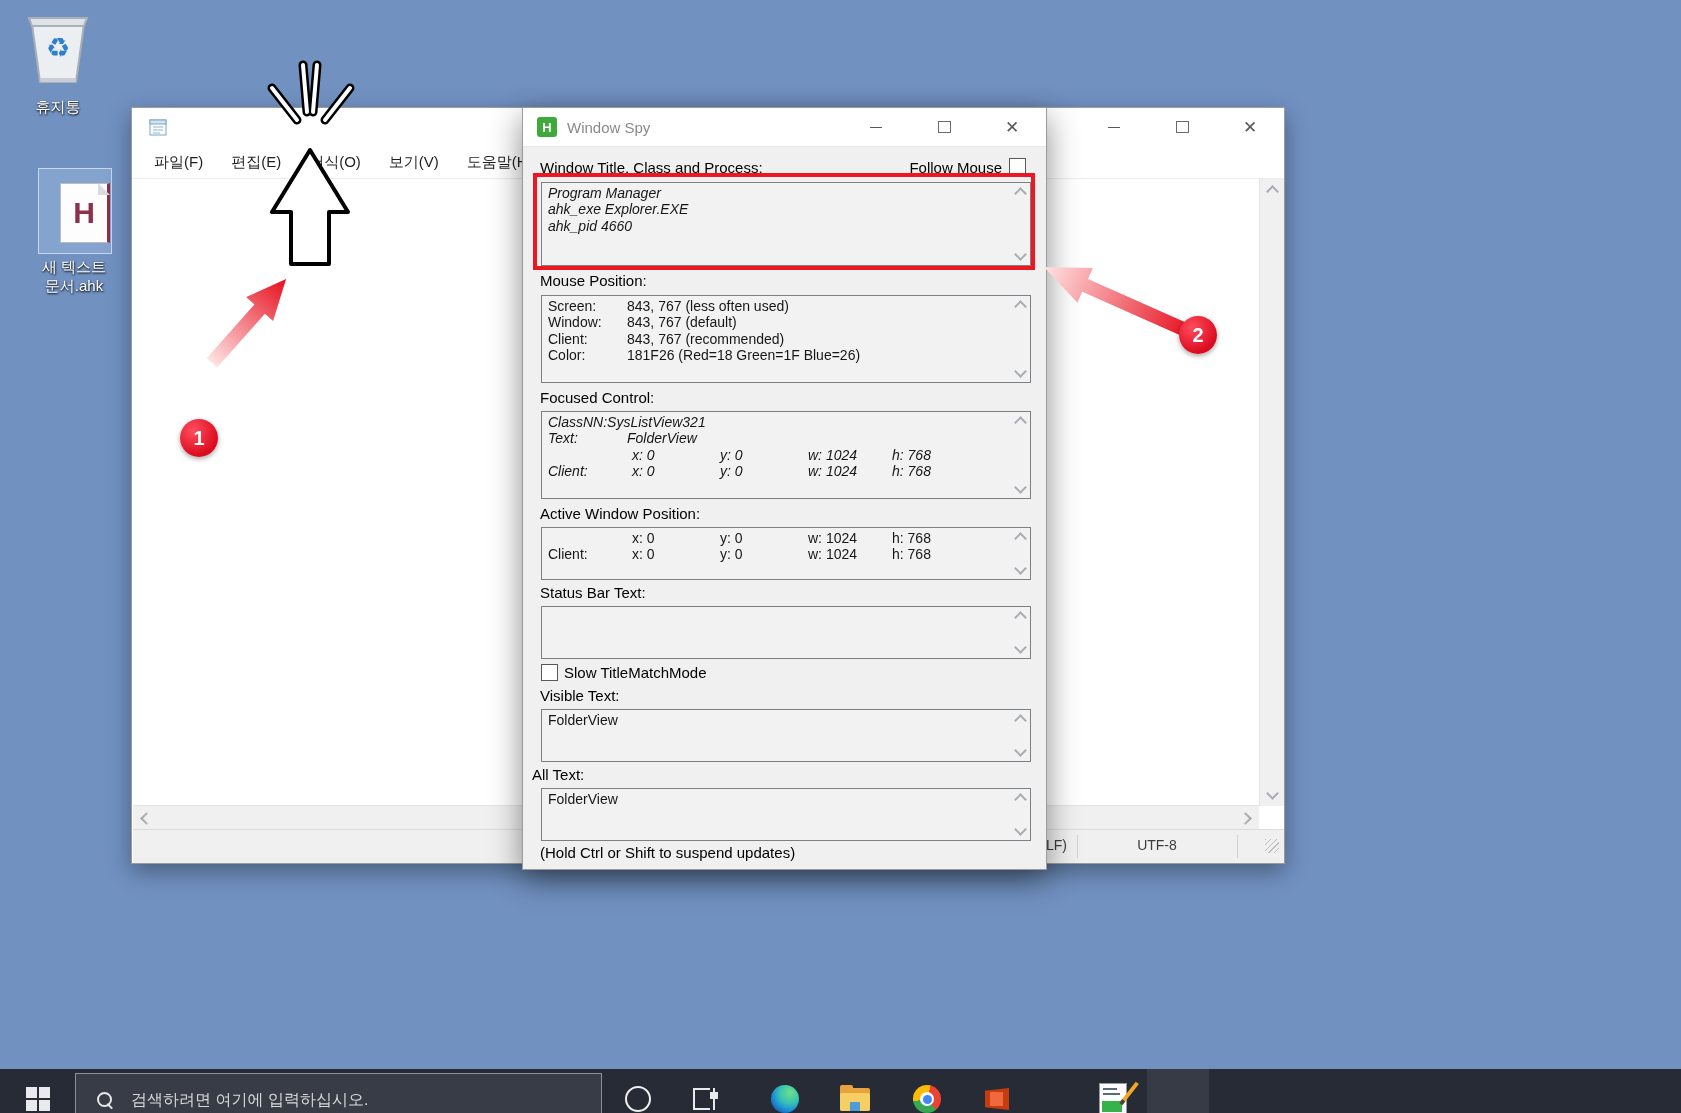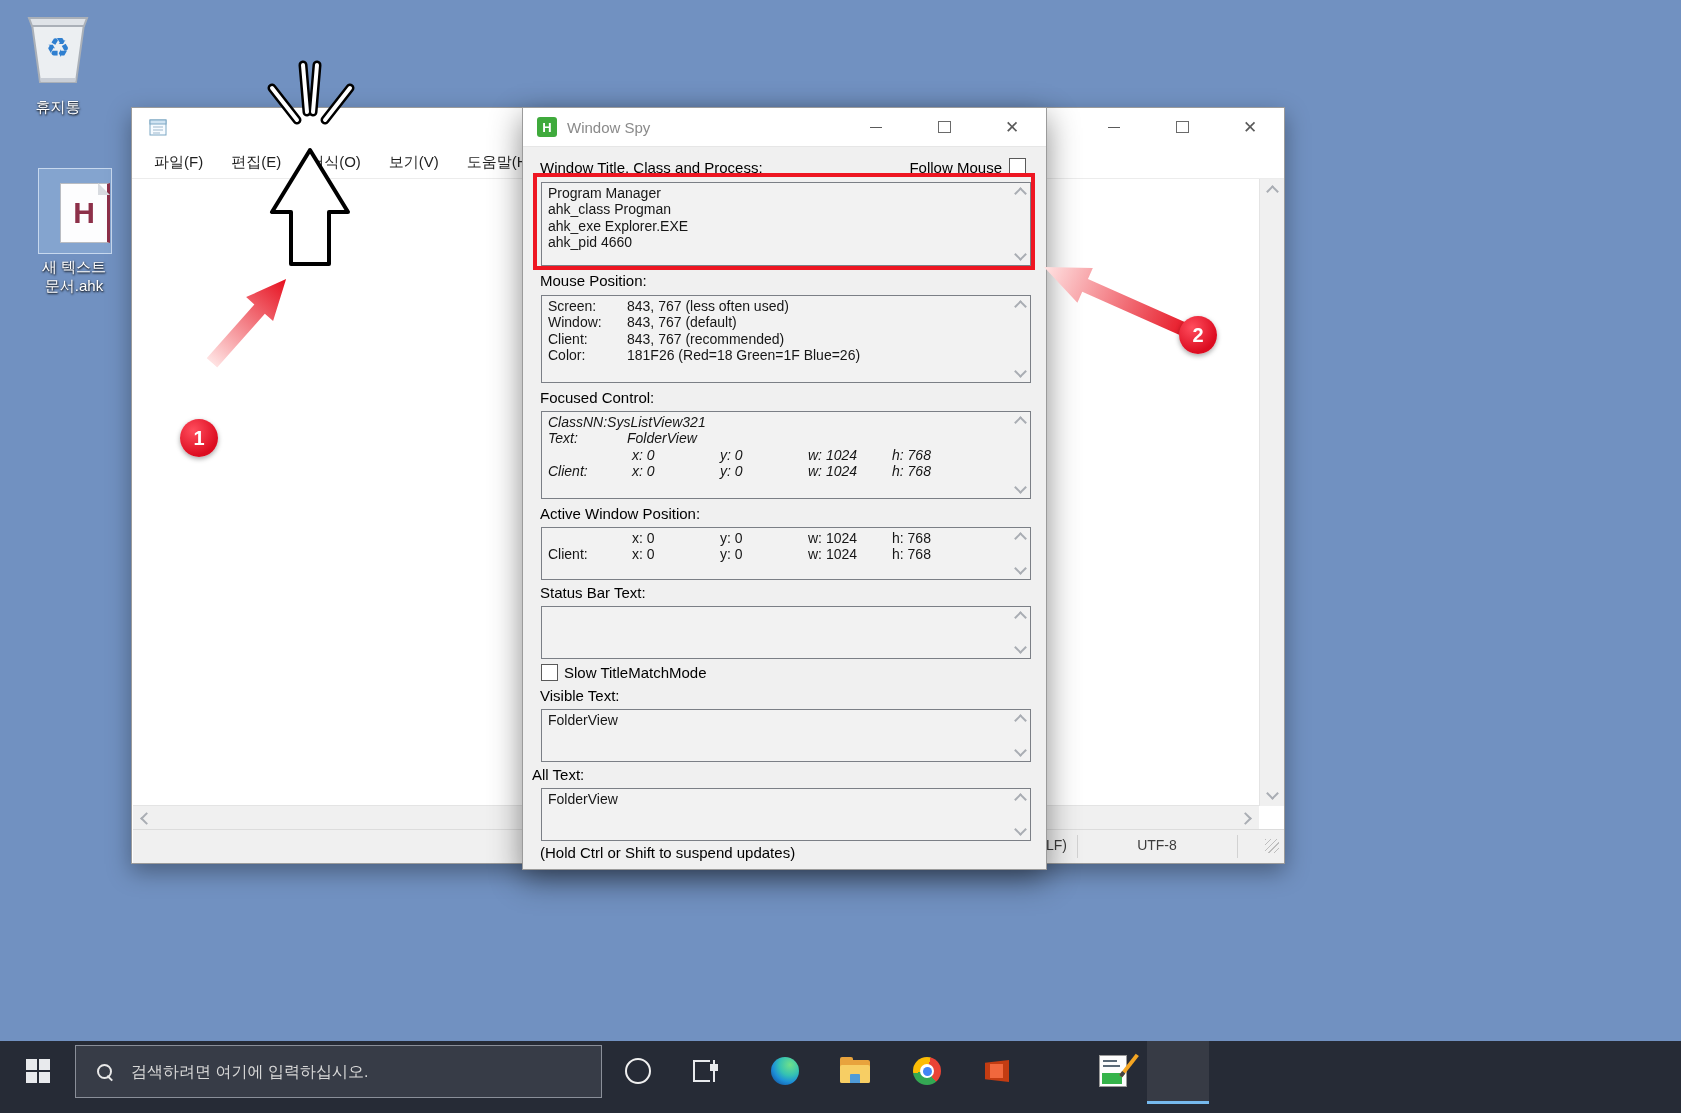--- a/index.html
+++ b/index.html
@@ -69,21 +69,21 @@
   
   .redbox{position:absolute;left:533px;top:173px;width:494px;height:89px;
           border:4px solid #ee1622;z-index:40;}
   .badge{position:absolute;width:38px;height:38px;border-radius:50%;z-index:45;
          background:radial-gradient(circle at 35% 30%,#ff4d5d,#dc0c20 70%);
          display:flex;align-items:center;justify-content:center;
          color:#fff;font-size:20px;font-weight:bold;box-shadow:0 2px 5px rgba(0,0,0,.35);}
   .annot{z-index:44;}
 
   
-  .taskbar{position:absolute;left:0;bottom:0;width:1681px;height:72px;background:#262b36;z-index:50;}
+  .taskbar{position:absolute;left:0;bottom:0;width:1681px;height:44px;background:#262b36;z-index:50;}
   .tb-start{position:absolute;left:0;top:0;width:75px;height:60px;display:flex;align-items:center;justify-content:center;}
   .winlogo{display:grid;grid-template-columns:11px 11px;grid-template-rows:11px 11px;gap:2px;}
   .winlogo i{background:#e8eaed;}
   .tb-search{position:absolute;left:75px;top:4px;width:525px;height:51px;background:#373c47;
              border:1px solid #8a8f99;display:flex;align-items:center;}
   .mag{position:relative;width:16px;height:16px;margin-left:21px;}
   .mag .lens{position:absolute;left:0;top:0;width:11px;height:11px;border:2px solid #e8e8e8;border-radius:50%;}
   .mag .handle{position:absolute;left:11px;top:11px;width:7px;height:2px;background:#e8e8e8;transform:rotate(45deg);transform-origin:0 0;}
   .tb-search input{flex:1;margin-left:16px;background:transparent;border:none;outline:none;
                    font-size:16px;color:#ececec;font-family:"Liberation Sans",sans-serif;}
@@ -226,24 +226,23 @@
             <span class="glyph-close">✕</span>
           </div>
       </div>
     </div>
 
     <div class="spy-body">
       <div class="spy-label" style="left:17px;top:12px;">Window Title, Class and Process:</div>
       <div class="spy-label" style="right:44px;top:12px;">Follow Mouse</div>
       <div class="checkbox" style="right:20px;top:11px;"></div>
 
-      <div class="ebox" style="top:35px;height:82px;">
+      <div class="ebox" style="top:35px;height:82px;font-style:italic;">
         <div class="txt">
           <div>Program Manager</div>
-          <div>ahk_class Progman</div>
           <div>ahk_exe Explorer.EXE</div>
           <div>ahk_pid 4660</div>
         </div>
         <div class="vsc">
           <i class="chv up" style="right:5px;top:6px;"></i>
             <i class="chv dn" style="right:5px;bottom:6px;"></i>
         </div>
       </div>
 
       <div class="spy-label" style="left:17px;top:125px;">Mouse Position:</div>

